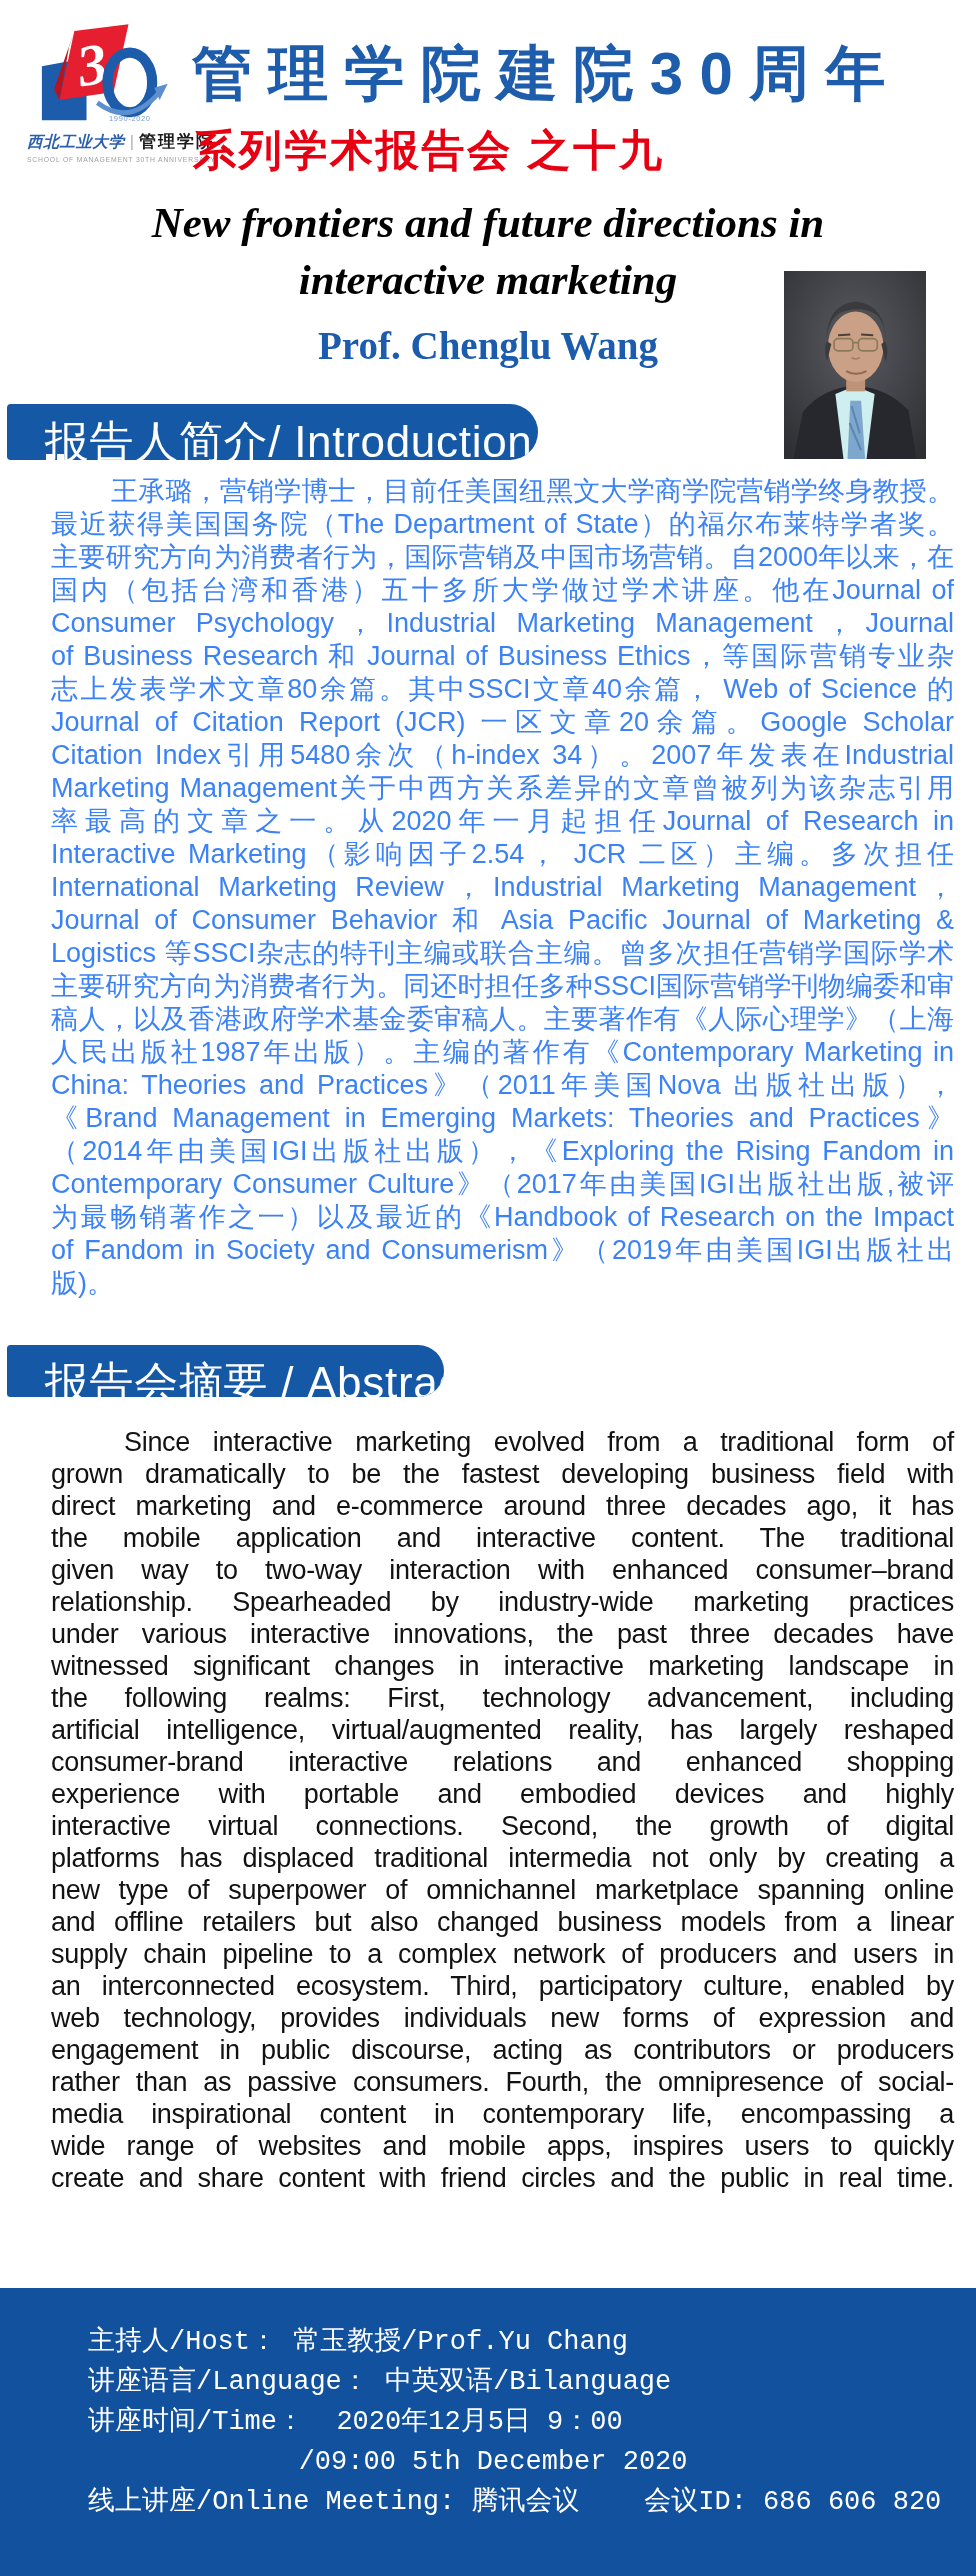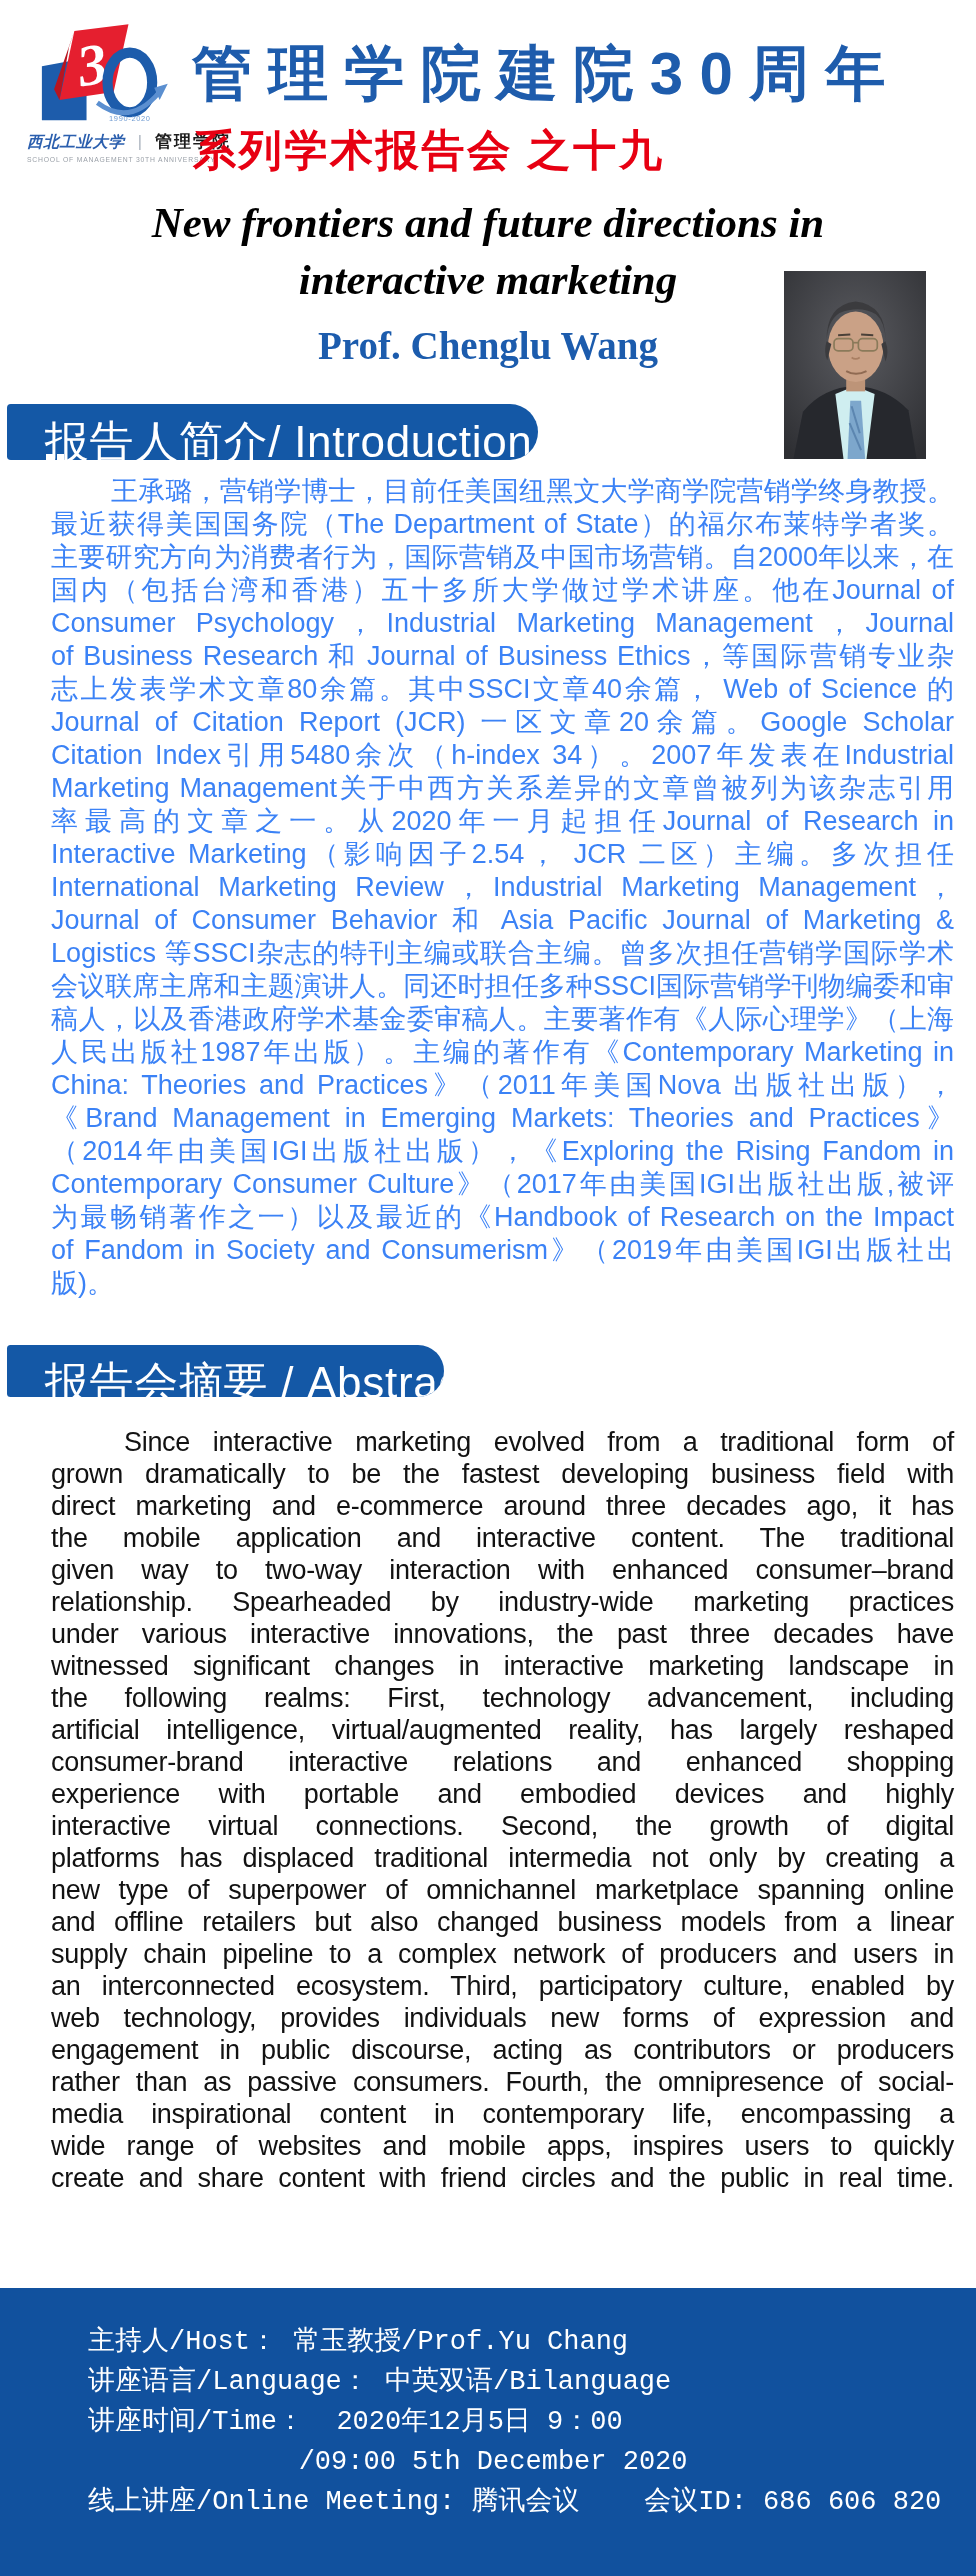--- a/index.html
+++ b/index.html
@@ -3,21 +3,21 @@
 <meta charset="utf-8">
 <style>
   html,body{margin:0;padding:0;}
   body{
     width:976px;height:2576px;position:relative;background:#ffffff;
     font-family:"Liberation Sans","DejaVu Sans",sans-serif;color:#111;
     overflow:hidden;
   }
   
   .logo-wrap{position:absolute;left:27px;top:24.4px;width:169px;}
-  .logo-cal-row{display:flex;align-items:baseline;gap:13px;margin-top:1.4px;white-space:nowrap;}
+  .logo-cal-row{display:flex;align-items:baseline;gap:5px;margin-top:1.4px;white-space:nowrap;}
   .cal-univ{font-family:"Liberation Serif","DejaVu Serif",serif;font-style:italic;font-weight:bold;
     color:#2b5fae;font-size:15.6px;letter-spacing:0.7px;}
   .cal-div{color:#aab2bd;font-size:16.3px;}
   .cal-school{font-weight:900;color:#1c1c1c;font-size:17px;letter-spacing:2px;}
   .logo-en{font-size:6.8px;color:#9aa0a8;letter-spacing:0.8px;margin-top:3.4px;white-space:nowrap;}
   .anniv-title{position:absolute;left:192px;top:42px;font-size:60px;line-height:1.05;
     font-weight:900;color:#1e5cac;letter-spacing:16.3px;white-space:nowrap;}
   .series-subtitle{position:absolute;left:193px;top:122px;font-size:43px;font-weight:700;
     color:#e70012;letter-spacing:2.7px;white-space:nowrap;}
   
@@ -124,21 +124,21 @@
     <div class="line">of Business Research 和 Journal of Business Ethics，等国际营销专业杂</div>
     <div class="line">志上发表学术文章80余篇。其中SSCI文章40余篇， Web of Science 的</div>
     <div class="line">Journal of Citation Report (JCR) 一区文章20余篇。Google Scholar</div>
     <div class="line">Citation Index引用5480余次（h-index 34）。2007年发表在Industrial</div>
     <div class="line">Marketing Management关于中西方关系差异的文章曾被列为该杂志引用</div>
     <div class="line">率最高的文章之一。从2020年一月起担任Journal of Research in</div>
     <div class="line">Interactive Marketing（影响因子2.54， JCR 二区）主编。多次担任</div>
     <div class="line">International Marketing Review，Industrial Marketing Management，</div>
     <div class="line">Journal of Consumer Behavior 和 Asia Pacific Journal of Marketing &amp;</div>
     <div class="line">Logistics 等SSCI杂志的特刊主编或联合主编。曾多次担任营销学国际学术</div>
-    <div class="line">会议联席主席和主题演讲人。同还时担任多种SSCI国际营销学刊物编委和审</div>
+    <div class="line">主要研究方向为消费者行为。同还时担任多种SSCI国际营销学刊物编委和审</div>
     <div class="line">稿人，以及香港政府学术基金委审稿人。主要著作有《人际心理学》（上海</div>
     <div class="line">人民出版社1987年出版）。主编的著作有《Contemporary Marketing in</div>
     <div class="line">China: Theories and Practices》（2011年美国Nova 出版社出版），</div>
     <div class="line">《Brand Management in Emerging Markets: Theories and Practices》</div>
     <div class="line">（2014年由美国IGI出版社出版），《Exploring the Rising Fandom in</div>
     <div class="line">Contemporary Consumer Culture》（2017年由美国IGI出版社出版,被评</div>
     <div class="line">为最畅销著作之一）以及最近的《Handbook of Research on the Impact</div>
     <div class="line">of Fandom in Society and Consumerism》（2019年由美国IGI出版社出</div>
     <div class="line">版)。</div>
   </div>

